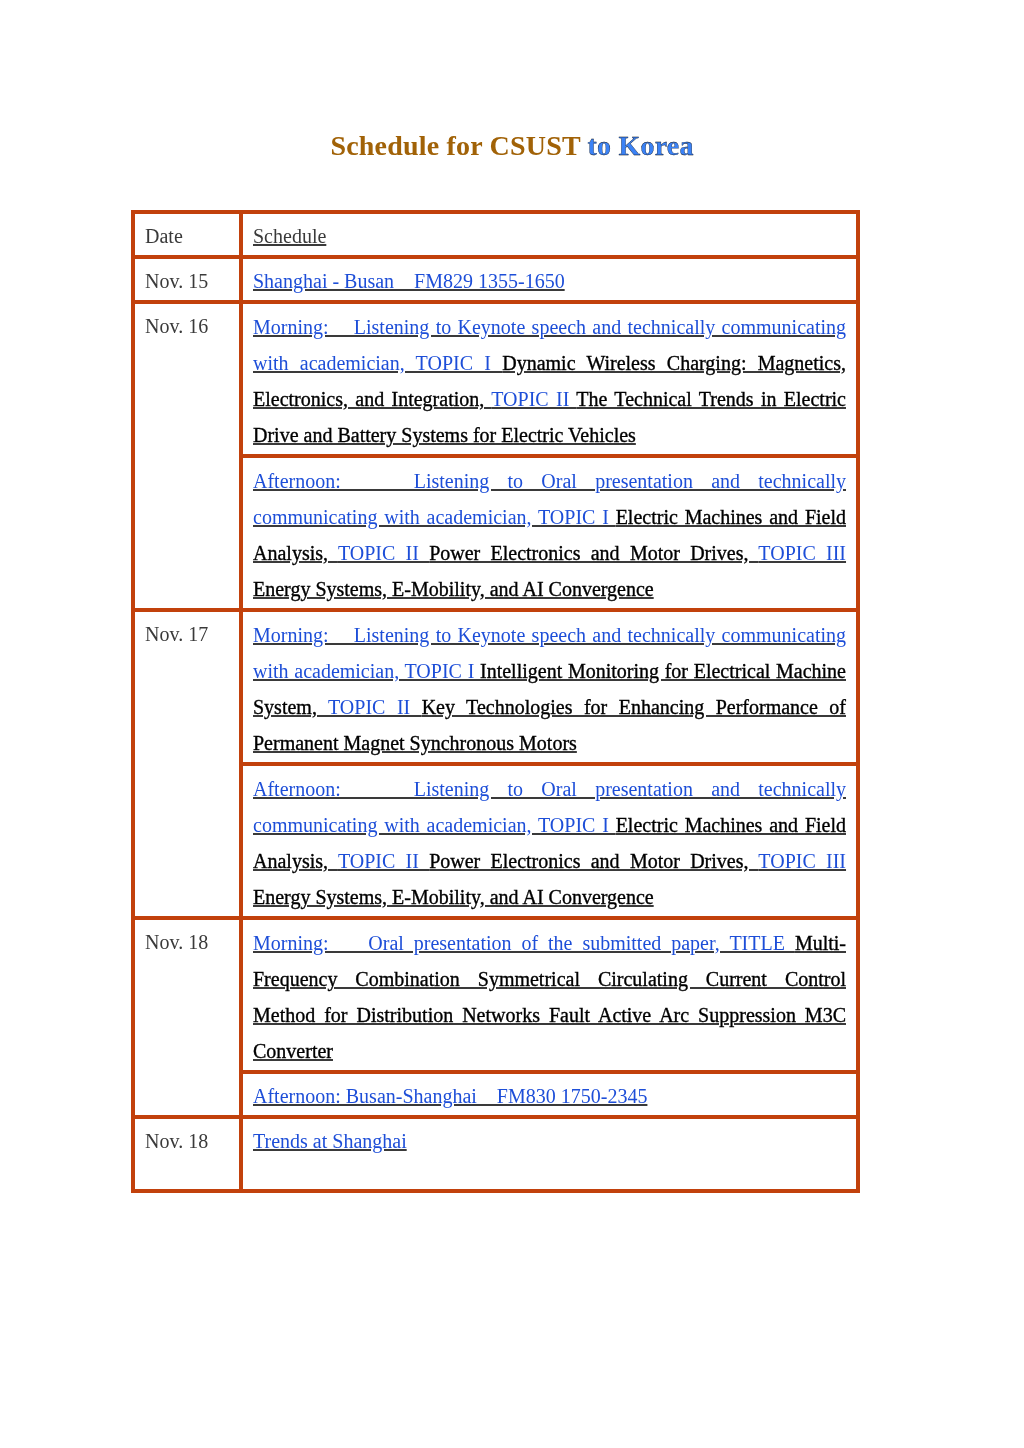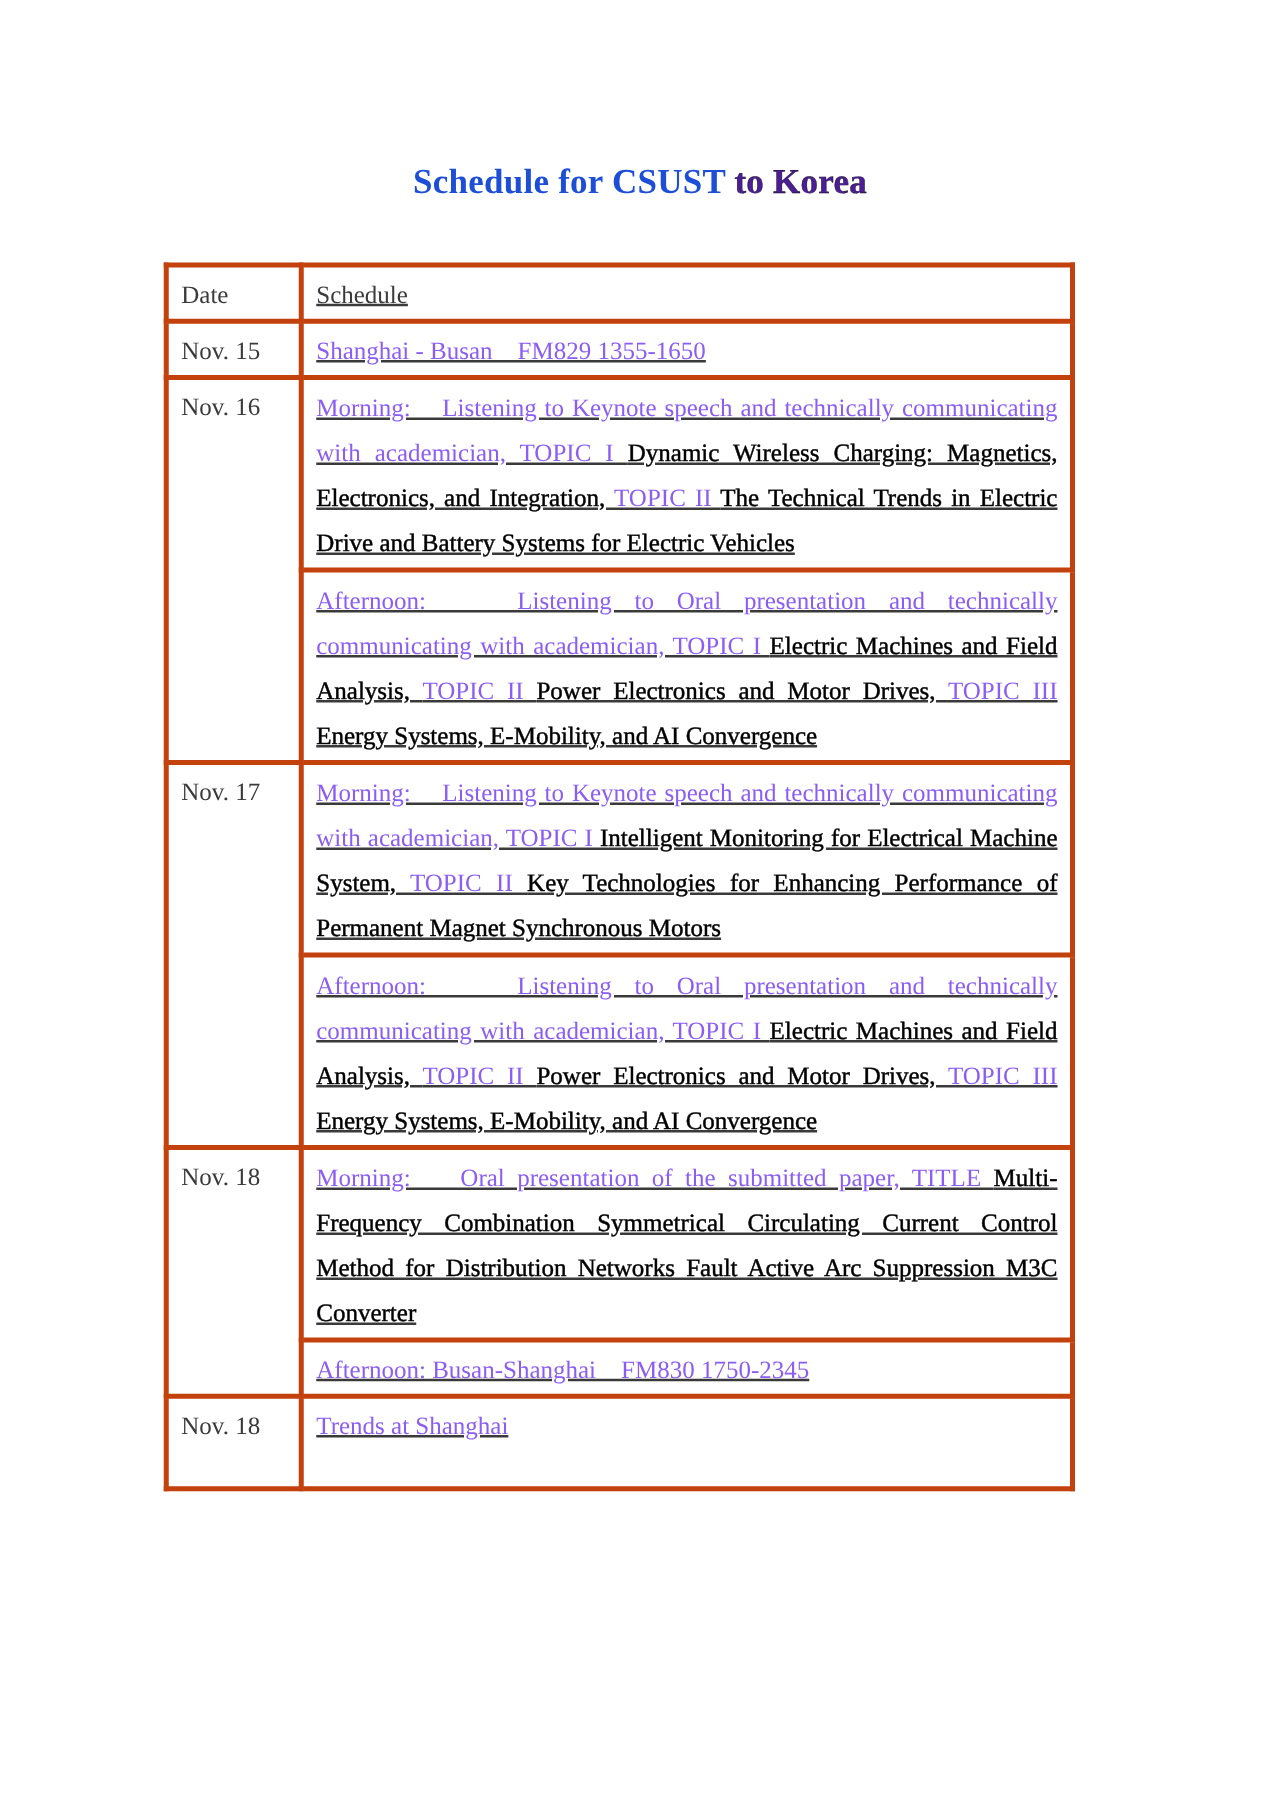--- a/index.html
+++ b/index.html
@@ -16,22 +16,22 @@
     top: 128px;
     left: 0;
     width: 100%;
     margin: 0;
     text-align: center;
     font-size: 28px;
     font-weight: bold;
     line-height: 36px;
     letter-spacing: 0.2px;
   }
-  .t-light { color: #1d4ed8; }
-  .t-dark  { color: #4c1d95; -webkit-text-stroke: 0.3px #000; }
+  .t-light { color: #a16207; }
+  .t-dark  { color: #3b82f6; -webkit-text-stroke: 0.3px #000; }
 
   table.schedule {
     position: absolute;
     top: 210px;
     left: 131px;
     width: 729px;
     border-collapse: collapse;
     table-layout: fixed;
   }
   col.c1 { width: 108px; }
@@ -51,21 +51,21 @@
     text-align-last: left;
     padding-top: 5px;
     padding-bottom: 1px;
   }
   tr.h40  { height: 40px;  }
   tr.h42  { height: 42px;  }
   tr.h74  { height: 74px;  }
   tr.h110 { height: 110px; }
   tr.h150 { height: 150px; }
   tr.h153 { height: 153px; }
-  .seg-light { color: #8b5cf6; margin-top: 36px; }
+  .seg-light { color: #1d4ed8; margin-top: 36px; }
   .seg-dark  { color: #000000; -webkit-text-stroke: 0.35px #000; }
 </style>
 </head>
 <body>
 
 <div class="page">
 
   <h1 class="doc-title"><span class="t-light">Schedule for CSUST </span><span class="t-dark">to Korea</span></h1>
 
   <table class="schedule">

